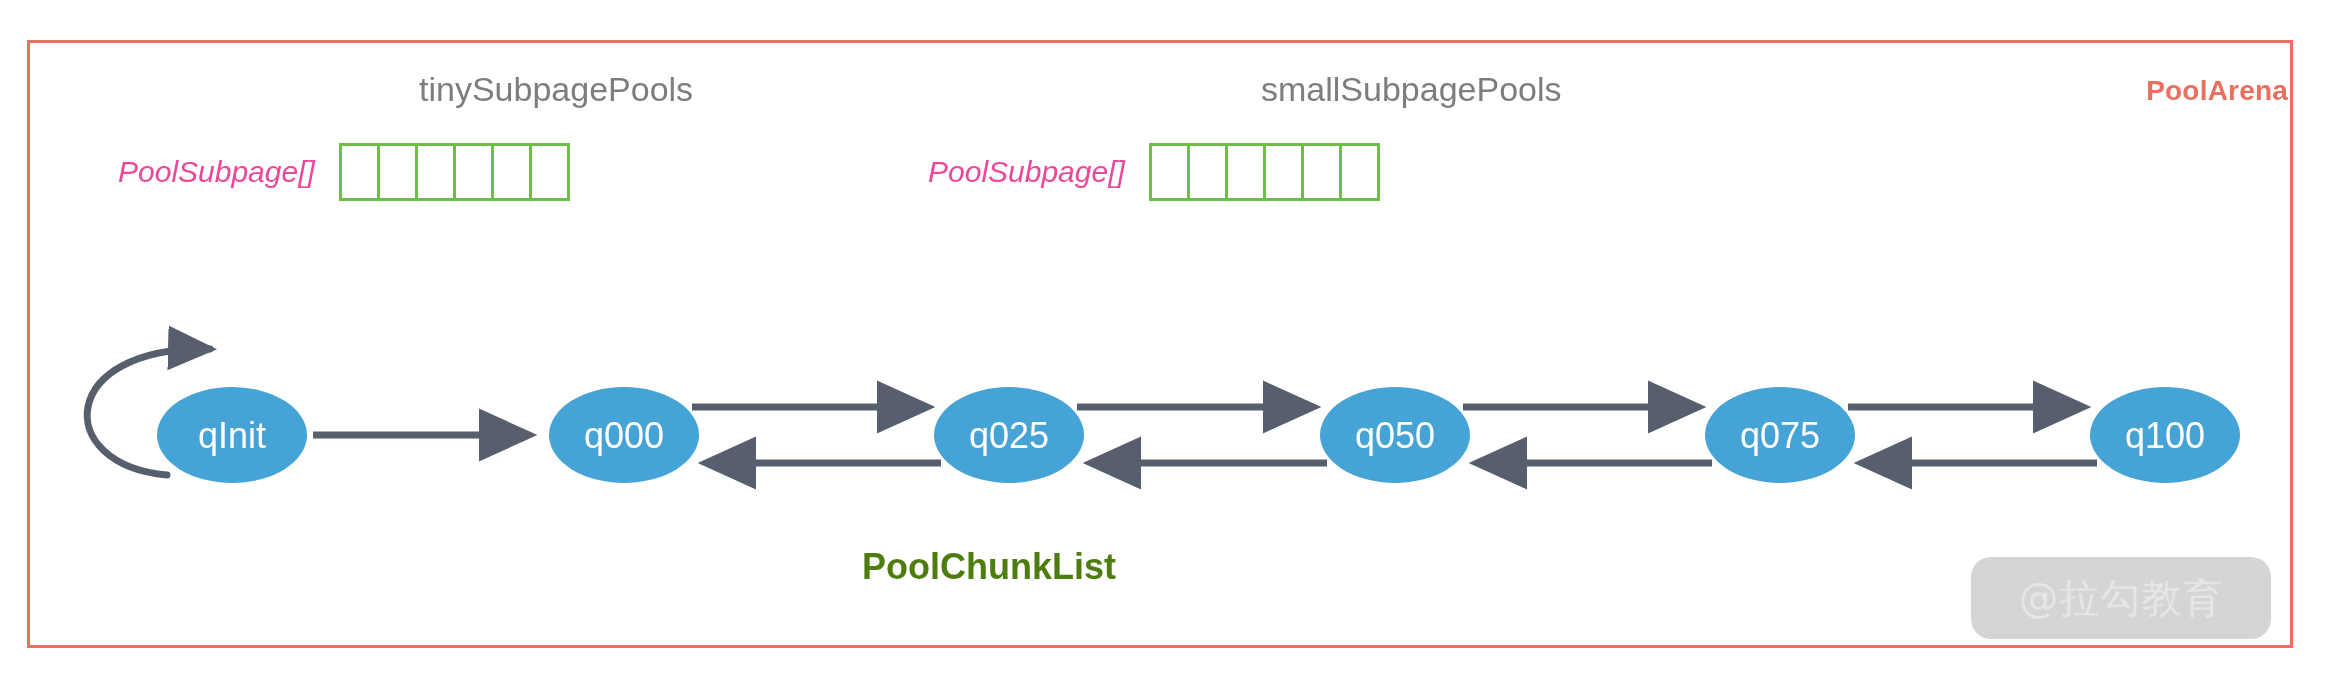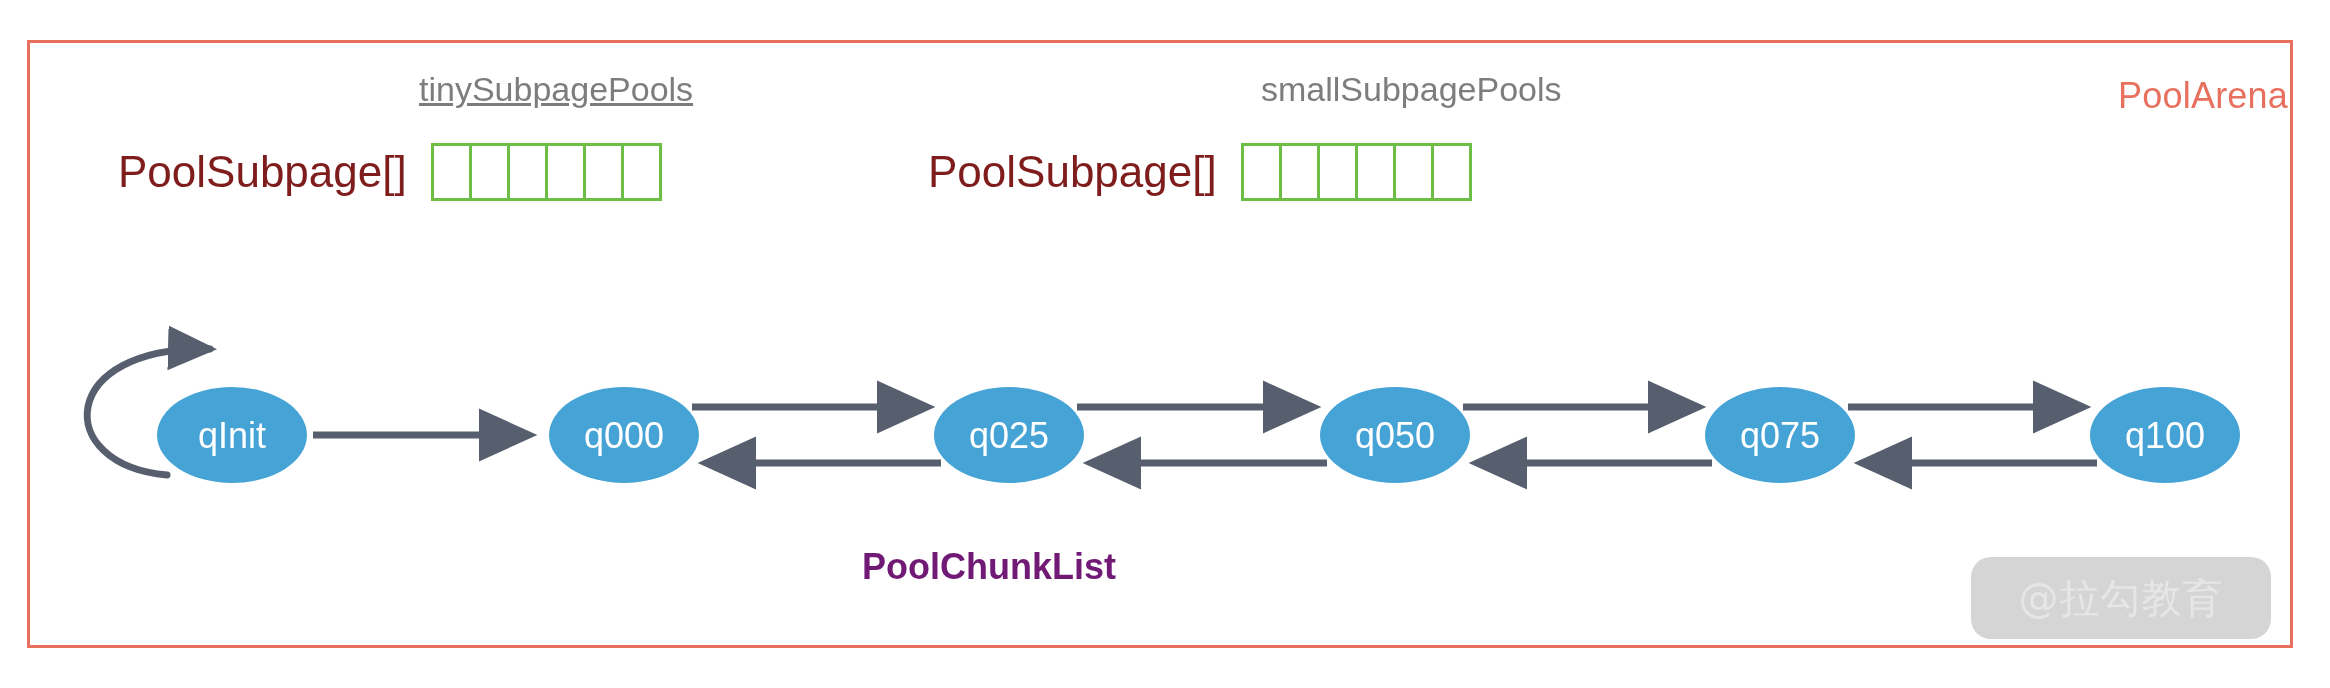--- a/index.html
+++ b/index.html
@@ -25,22 +25,22 @@
     height: 608px;
     border: 3px solid #e8705f;
     box-sizing: border-box;
     background: transparent;
   }
 
   #arena-title {
     position: absolute;
     right: 42px;
     top: 75px;
-    font-size: 36px;
-    font-weight: normal;
+    font-size: 28px;
+    font-weight: bold;
     color: #e8705f;
     letter-spacing: 0.2px;
     white-space: nowrap;
     text-align: center;
   }
 
   
   .pool-group {
     position: absolute;
     top: 70px;
@@ -48,34 +48,35 @@
   #tiny-group  { left: 118px; }
   #small-group { left: 928px; }
 
   .pool-heading {
     position: absolute;
     top: 0;
     font-size: 34px;
     color: #7d7d7d;
     white-space: nowrap;
   }
-  #tiny-group  .pool-heading { left: 301px; text-decoration: underline; }
+  #tiny-group  .pool-heading { left: 301px; }
   #small-group .pool-heading { left: 290px; margin-left: 43px; }
 
   .pool-row {
     position: absolute;
     top: 73px;
     display: flex;
     align-items: center;
   }
   .array-label {
-    font-size: 44px;
-    color: #7f1d1d;
+    font-size: 30px;
+    color: #ec4899;
     white-space: nowrap;
     margin-right: 24px;
+    font-style: italic;
   }
   .cell-grid {
     display: flex;
   }
   .cell {
     width: 41px;
     height: 58px;
     border: 3px solid #6cbe45;
     box-sizing: border-box;
     background: #ffffff;
@@ -97,21 +98,21 @@
     font-size: 36px;
     fill: #ffffff;
   }
 
   #chunklist-title {
     position: absolute;
     left: 862px;
     top: 546px;
     font-size: 36px;
     font-weight: bold;
-    color: #701a75;
+    color: #4d7c0f;
     white-space: nowrap;
   }
 
   
   #watermark {
     position: absolute;
     left: 1971px;
     top: 557px;
     width: 300px;
     height: 82px;

